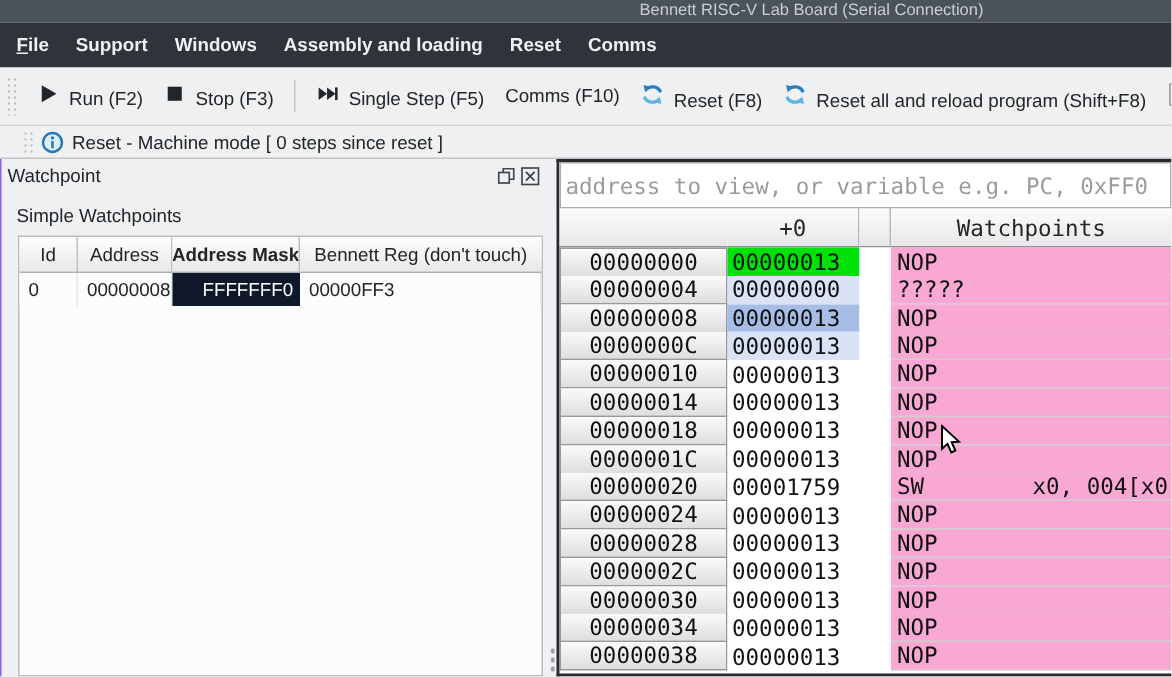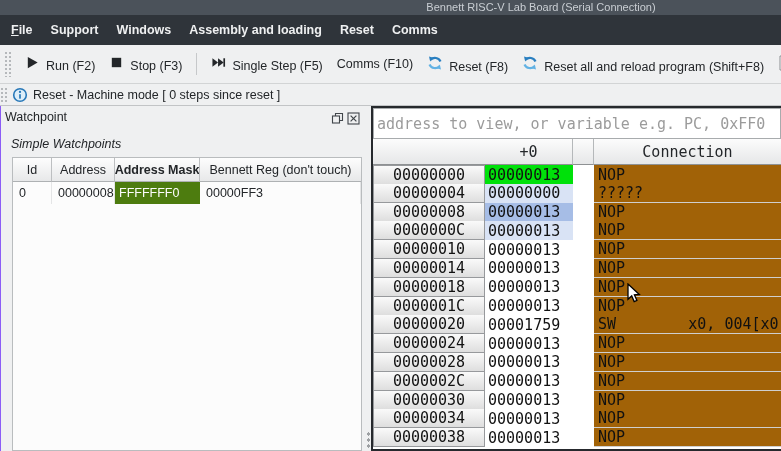--- a/index.html
+++ b/index.html
@@ -41,35 +41,35 @@
     background-image: radial-gradient(#b5b8bb 32%, transparent 34%);
     background-size:4px 4px;
   }
   .tool-btn { display:flex; align-items:flex-end; gap:6px; font-size:12.5px; color:#232629; }
   .tool-btn svg { flex:0 0 auto; }
   .tool-sep { width:1px; height:22px; background:#c6c8ca; flex:0 0 1px; }
   
   .statusbar {
     position:absolute; left:0; top:84px; width:781px; height:22px;
     background:#eff0f1; border-bottom:1px solid #c2c4c6;
-    display:flex; align-items:center; gap:5px; padding-left:0;
+    display:flex; align-items:center; gap:5px; padding-left:15px;
   }
   .statusbar .grip { height:16px; }
   .status-text { font-size:12.5px; }
   
   .dock {
     position:absolute; left:0; top:106px; width:366px; bottom:0;
     background:#eff0f1; border-left:1px solid #8b5cf6;
   }
   .dock-title {
     position:absolute; left:4px; top:4px; font-size:12.5px; color:#232629;
   }
   .dock-icons { position:absolute; right:6px; top:5px; display:flex; gap:3px; }
   .dock-icon { width:13px; height:13px; }
-  .dock-sub { position:absolute; left:10px; top:31px; font-size:12.5px;font-style:italic; }
+  .dock-sub { position:absolute; left:10px; top:31px; font-size:12.5px; }
   .wp-table {
     position:absolute; left:11px; top:51px; width:350px; bottom:0;
     background:#fcfcfc; border:1px solid #b9bcbe;
   }
   .wp-header, .wp-row {
     display:grid; grid-template-columns:39px 63px 85px 1fr;
   }
   .wp-header { height:24px; }
   .wp-hcell {
     background:linear-gradient(#fdfdfd,#e7e8e9);
@@ -77,21 +77,21 @@
     font-size:12.5px; display:flex; align-items:center; justify-content:center;
     white-space:nowrap; overflow:hidden;
   }
   .wp-hcell.bold { font-weight:bold; }
   .wp-hcell:last-child { border-right:none; }
   .wp-row { height:22px; background:#fcfcfc; }
   .wp-cell {
     font-size:12.5px; display:flex; align-items:center; padding-left:6px;
     border-right:1px solid #e4e5e6; white-space:nowrap; overflow:hidden;
   }
-  .wp-cell.wp-sel { background:#4d7c0f; color:#fdfdfd; padding-left:4px; border-right:none; }
+  .wp-cell.wp-sel { background:#0f172a; color:#fdfdfd; padding-left:20px; border-right:none; }
   
   .splitter-dots { position:absolute; left:366px; top:431px; width:5px; height:18px;
     background-image:radial-gradient(#9da0a3 40%, transparent 42%); background-size:5px 6px; }
   
   .mem-panel {
     position:absolute; left:371px; top:106px; right:0; bottom:0;
     background:#ffffff;
     border-left:2px solid #26292d; border-top:2px solid #26292d; border-bottom:2px solid #26292d;
     font-family:"DejaVu Sans Mono", monospace;
   }
@@ -119,21 +119,21 @@
   }
   .mem-row:first-child .mem-addr { border-top:1px solid #97999c; }
   .mem-val {
     font-size:15px; display:flex; align-items:center; padding-left:3px; background:#fff; color:#111;
   }
   .mem-val.hl-green { background:#00e10a; }
   .mem-val.hl-blue-light { background:#d9e3f5; }
   .mem-val.hl-blue { background:#a6bde6; }
   .mem-gap { background:#fff; }
   .mem-dis {
-    background:#a16207; border-bottom:1px solid #cfcfcf;
+    background:#f9a8d4; border-bottom:1px solid #cfcfcf;
     font-size:15px; display:flex; align-items:center; padding-left:4px;
     white-space:pre; overflow:hidden; color:#111;
   }
   
   .cursor { position:absolute; left:627px; top:283px; z-index:20; pointer-events:none; }
 </style>
 </head>
 <body>
 
 <div class="titlebar">
@@ -262,21 +262,21 @@
 </div>
 
 <div class="splitter-dots"></div>
 
 <div class="mem-panel">
   <input class="mem-input" type="text" placeholder="address to view, or variable e.g. PC, 0xFF0" style="">
   <div class="mem-header">
     <div class="mem-hcell"></div>
     <div class="mem-hcell bordered">+0</div>
     <div class="mem-hcell bordered"></div>
-    <div class="mem-hcell">Connection</div>
+    <div class="mem-hcell">Watchpoints</div>
   </div>
   <div id="mem-rows">
       <div class="mem-row">
         <div class="mem-addr">00000000</div>
         <div class="mem-val hl-green">00000013</div>
         <div class="mem-gap"></div>
         <div class="mem-dis">NOP</div>
       </div>
       <div class="mem-row">
         <div class="mem-addr">00000004</div>

